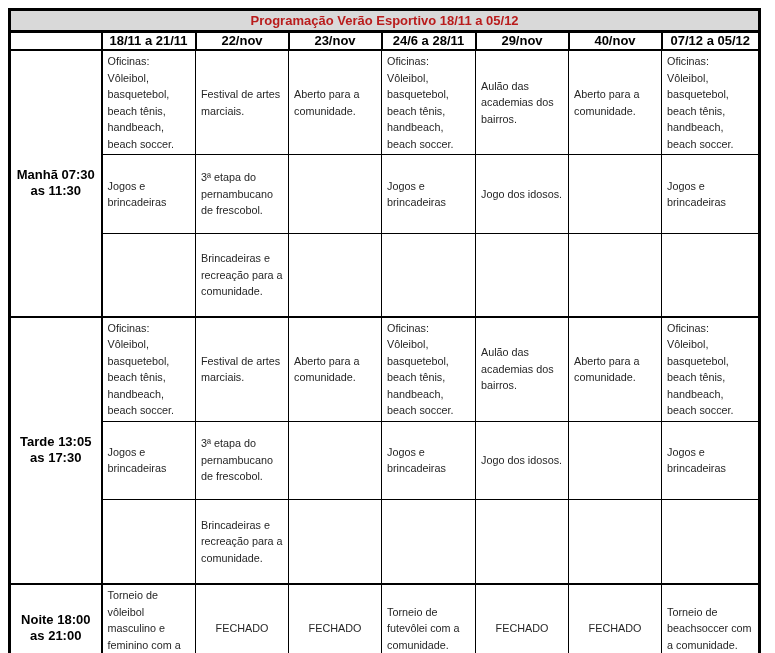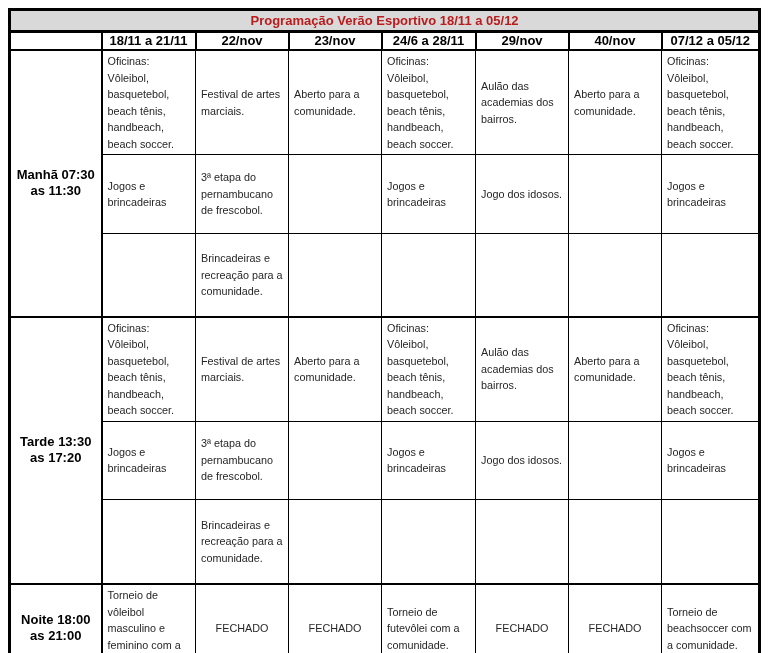--- a/index.html
+++ b/index.html
@@ -120,21 +120,21 @@
         <tr style="height: 83px;">
           <td class="body-cell"></td>
           <td class="body-cell">Brincadeiras e recreação para a comunidade.</td>
           <td class="body-cell"></td>
           <td class="body-cell"></td>
           <td class="body-cell"></td>
           <td class="body-cell"></td>
           <td class="body-cell"></td>
         </tr>
         <tr class="block-start" style="height: 89px;">
-          <th class="time-cell" rowspan="3">Tarde 13:30 as 17:20</th>
+          <th class="time-cell" rowspan="3">Tarde 13:05 as 17:30</th>
           <td class="body-cell">Oficinas: Vôleibol, basquetebol, beach tênis, handbeach, beach soccer.</td>
           <td class="body-cell">Festival de artes marciais.</td>
           <td class="body-cell">Aberto para a comunidade.</td>
           <td class="body-cell">Oficinas: Vôleibol, basquetebol, beach tênis, handbeach, beach soccer.</td>
           <td class="body-cell">Aulão das academias dos bairros.</td>
           <td class="body-cell">Aberto para a comunidade.</td>
           <td class="body-cell">Oficinas: Vôleibol, basquetebol, beach tênis, handbeach, beach soccer.</td>
         </tr>
         <tr style="height: 78px;">
           <td class="body-cell">Jogos e brincadeiras</td>

